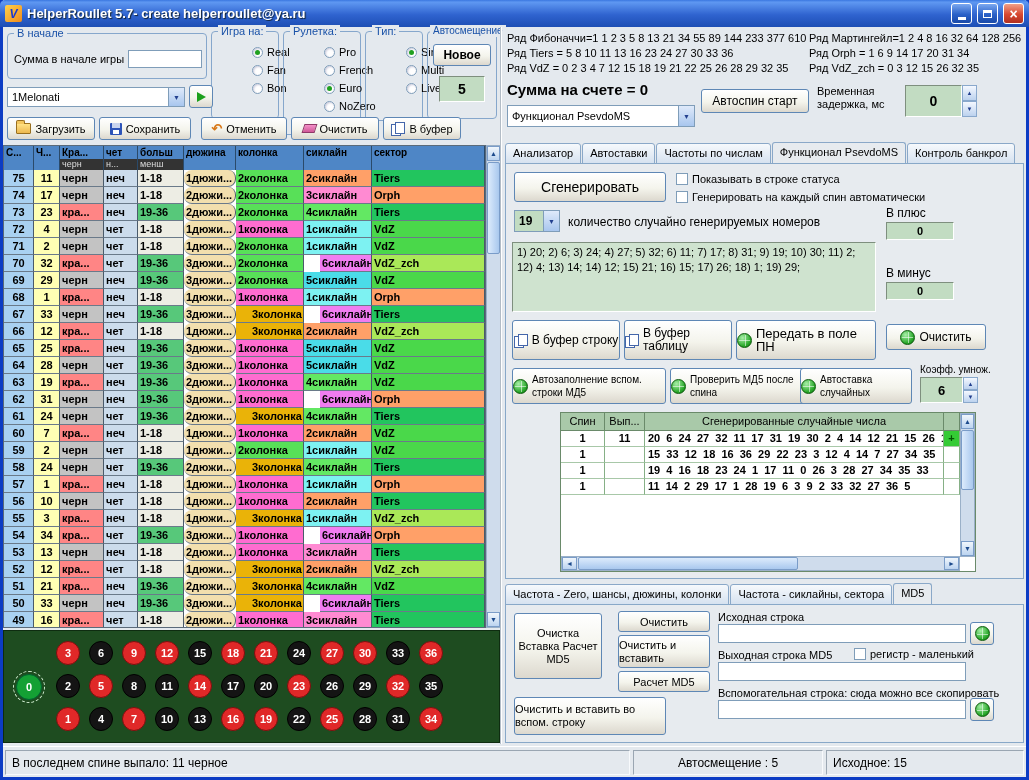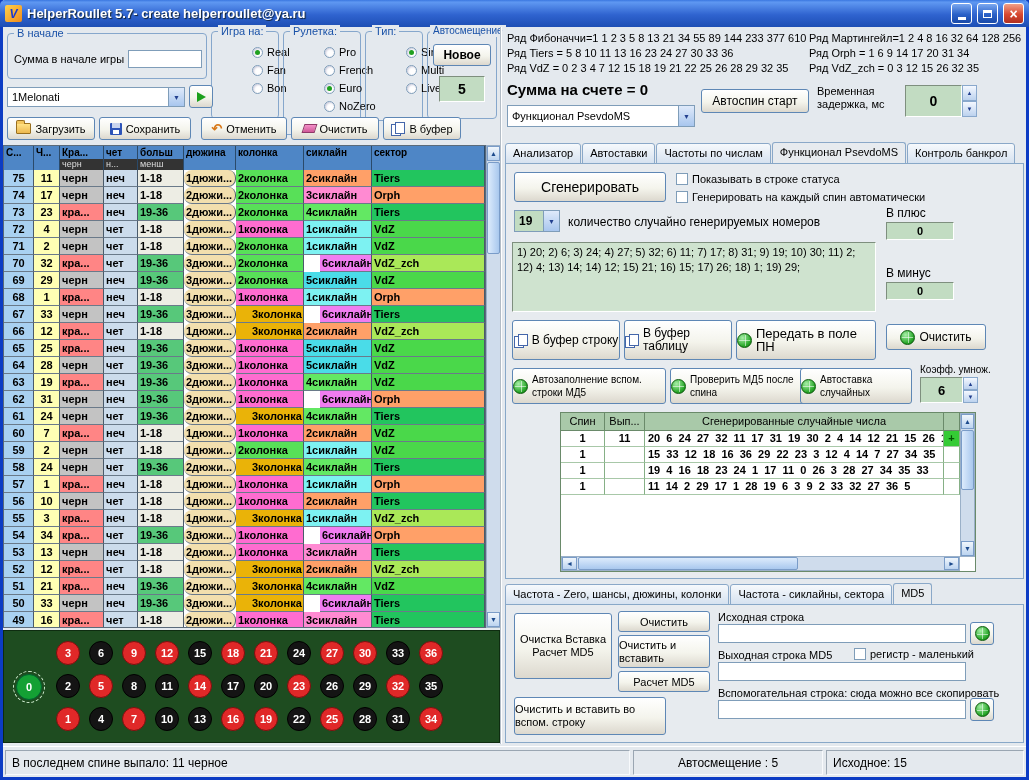--- a/index.html
+++ b/index.html
@@ -180,21 +180,21 @@
 .ghcell { font-size:11px; text-align:center; border-right:1px solid #6a8a6a; line-height:17px; overflow:hidden; white-space:nowrap; }
 #gen-rows { margin-right:15px; }
 .grow { display:grid; grid-template-columns:44px 40px 1fr 16px; height:16px; }
 .gcell { font-size:11px; font-weight:bold; line-height:15px; border-right:1px solid #86b086; border-bottom:1px solid #a8c8a8; padding:0 3px; white-space:pre; overflow:hidden; }
 .g-spin,.g-out { text-align:center; }
 .g-mark.plus { background:#35cb35; color:#045604; text-align:center; }
 #gen-vscroll { right:0; top:0; bottom:14px; }
 #gen-hscroll { left:0; right:15px; bottom:0; }
 
 #md5-panel { position:absolute; left:2px; top:577px; width:519px; height:139px; border:1px solid #88a8c8; background:#e7ebef; }
-#md5-big { position:absolute; left:8px; top:8px; width:98px; height:66px; font-size:11px; text-align:center; }
+#md5-big { position:absolute; left:8px; top:8px; width:88px; height:66px; font-size:11px; text-align:center; }
 #md5-big .btn-label { text-align:center; }
 #md5-clear { position:absolute; left:112px; top:6px; width:92px; height:21px; }
 #md5-clearpaste { position:absolute; left:112px; top:30px; width:92px; height:33px; }
 #md5-calc { position:absolute; left:112px; top:66px; width:92px; height:21px; }
 #md5-clearpaste-aux { position:absolute; left:8px; top:92px; width:152px; height:38px; font-size:11px; }
 .md5lab { position:absolute; font-size:11px; white-space:nowrap; }
 #md5-src-label { left:212px; top:6px; } #md5-out-label { left:212px; top:44px; } #md5-aux-label { left:212px; top:82px; }
 #md5-src-input { position:absolute; left:212px; top:19px; width:248px; height:19px; }
 #md5-out-input { position:absolute; left:212px; top:57px; width:248px; height:19px; }
 #md5-aux-input { position:absolute; left:212px; top:95px; width:248px; height:19px; }

